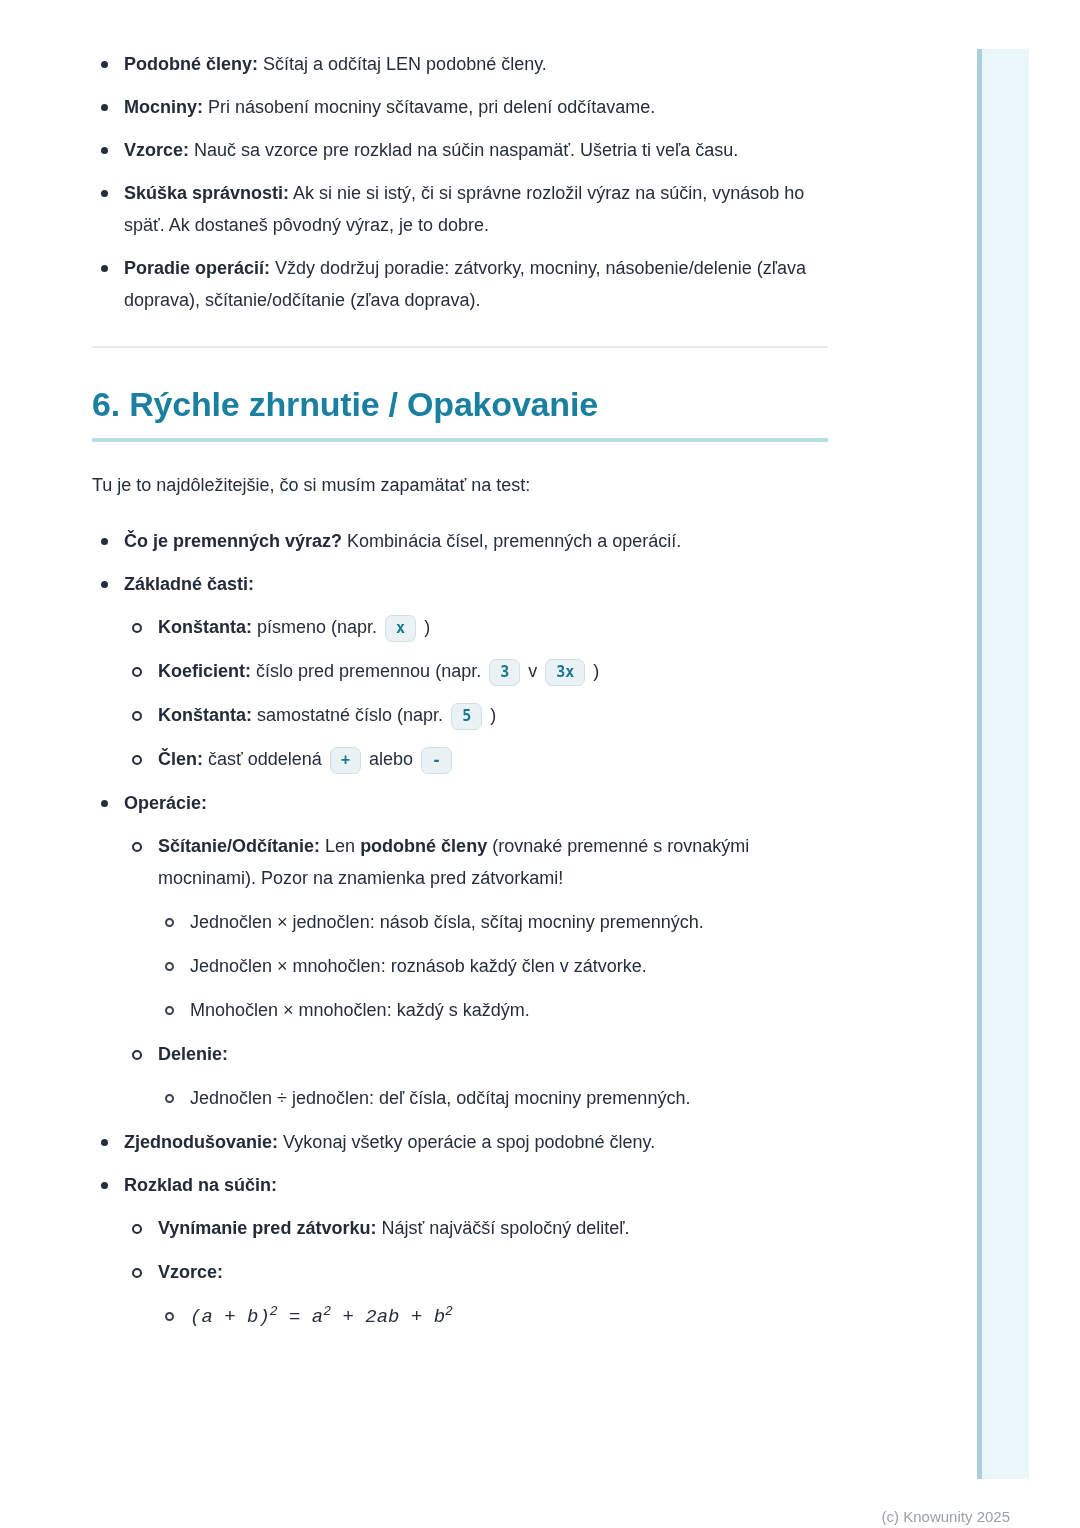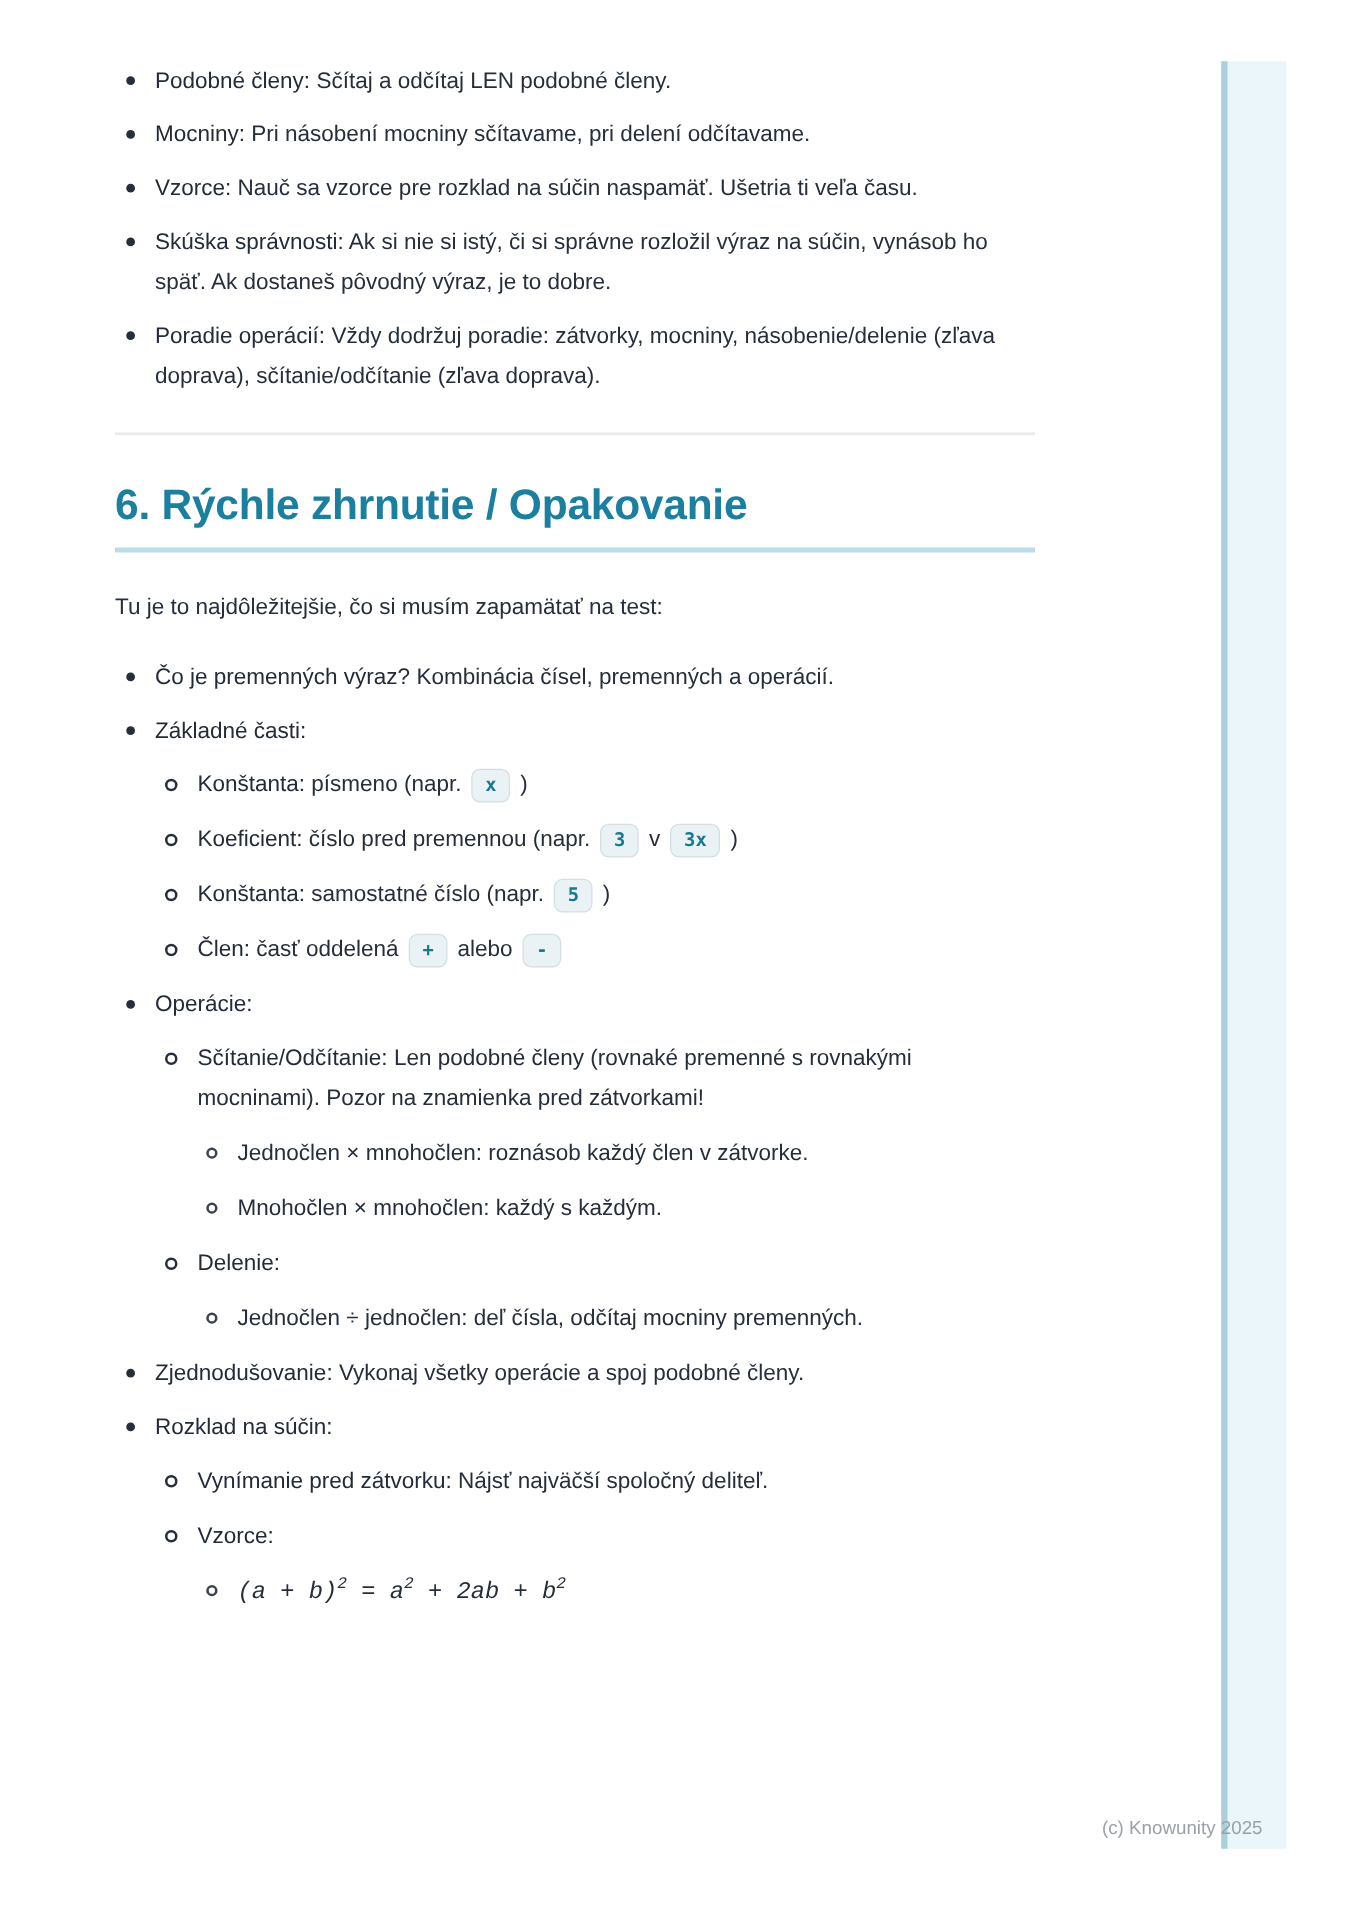--- a/index.html
+++ b/index.html
@@ -12,21 +12,21 @@
     position: relative;
     overflow: hidden;
   }
   .content {
     position: absolute;
     left: 92px; top: 48px;
     width: 736px;
     font-size: 18px;
     line-height: 32px;
   }
-  b { font-weight: normal; color: #232b39; margin-top: 21px; }
+  b { font-weight: bold; color: #232b39; margin-top: 21px; }
 
   
   .li { position: relative; }
   .l1 { padding-left: 32px; margin-bottom: 11px; }
   .l1::before {
     content: ""; position: absolute; left: 9px; top: 13px;
     width: 7px; height: 7px; border-radius: 50%; background: #262e3c;
   }
   .indent { margin-left: 34px; }
   .l2 { padding-left: 32px; margin-bottom: 12px; }
@@ -80,21 +80,21 @@
   .scroll-strip {
     position: absolute;
     left: 977px; top: 49px;
     width: 52px; height: 1430px;
     background: #eaf6f9;
     border-left: 5px solid #abd0dc;
     z-index: 1;
   }
   .footer {
     position: absolute;
-    top: 1454px; right: 70px;
+    top: 1508px; right: 70px;
     font-size: 15px;
     color: #9ba1a8;
     z-index: 5;
   }
 </style>
 </head>
 <body>
 
 <div class="content">
 
@@ -172,20 +172,21 @@
       <b>Operácie:</b>
     </div>
     <div class="indent">
       <div class="li l2">
         <b>Sčítanie/Odčítanie:</b>
         <span>Len</span>
         <b>podobné členy</b>
         <span>(rovnaké premenné s rovnakými mocninami). Pozor na znamienka pred zátvorkami!</span>
       </div>
       <div class="indent">
+        <div class="li l3">Jednočlen × jednočlen: násob čísla, sčítaj mocniny premenných.</div>
         <div class="li l3">Jednočlen × mnohočlen: roznásob každý člen v zátvorke.</div>
         <div class="li l3">Mnohočlen × mnohočlen: každý s každým.</div>
       </div>
       <div class="li l2">
         <b>Delenie:</b>
       </div>
       <div class="indent">
         <div class="li l3">Jednočlen ÷ jednočlen: deľ čísla, odčítaj mocniny premenných.</div>
       </div>
     </div>

